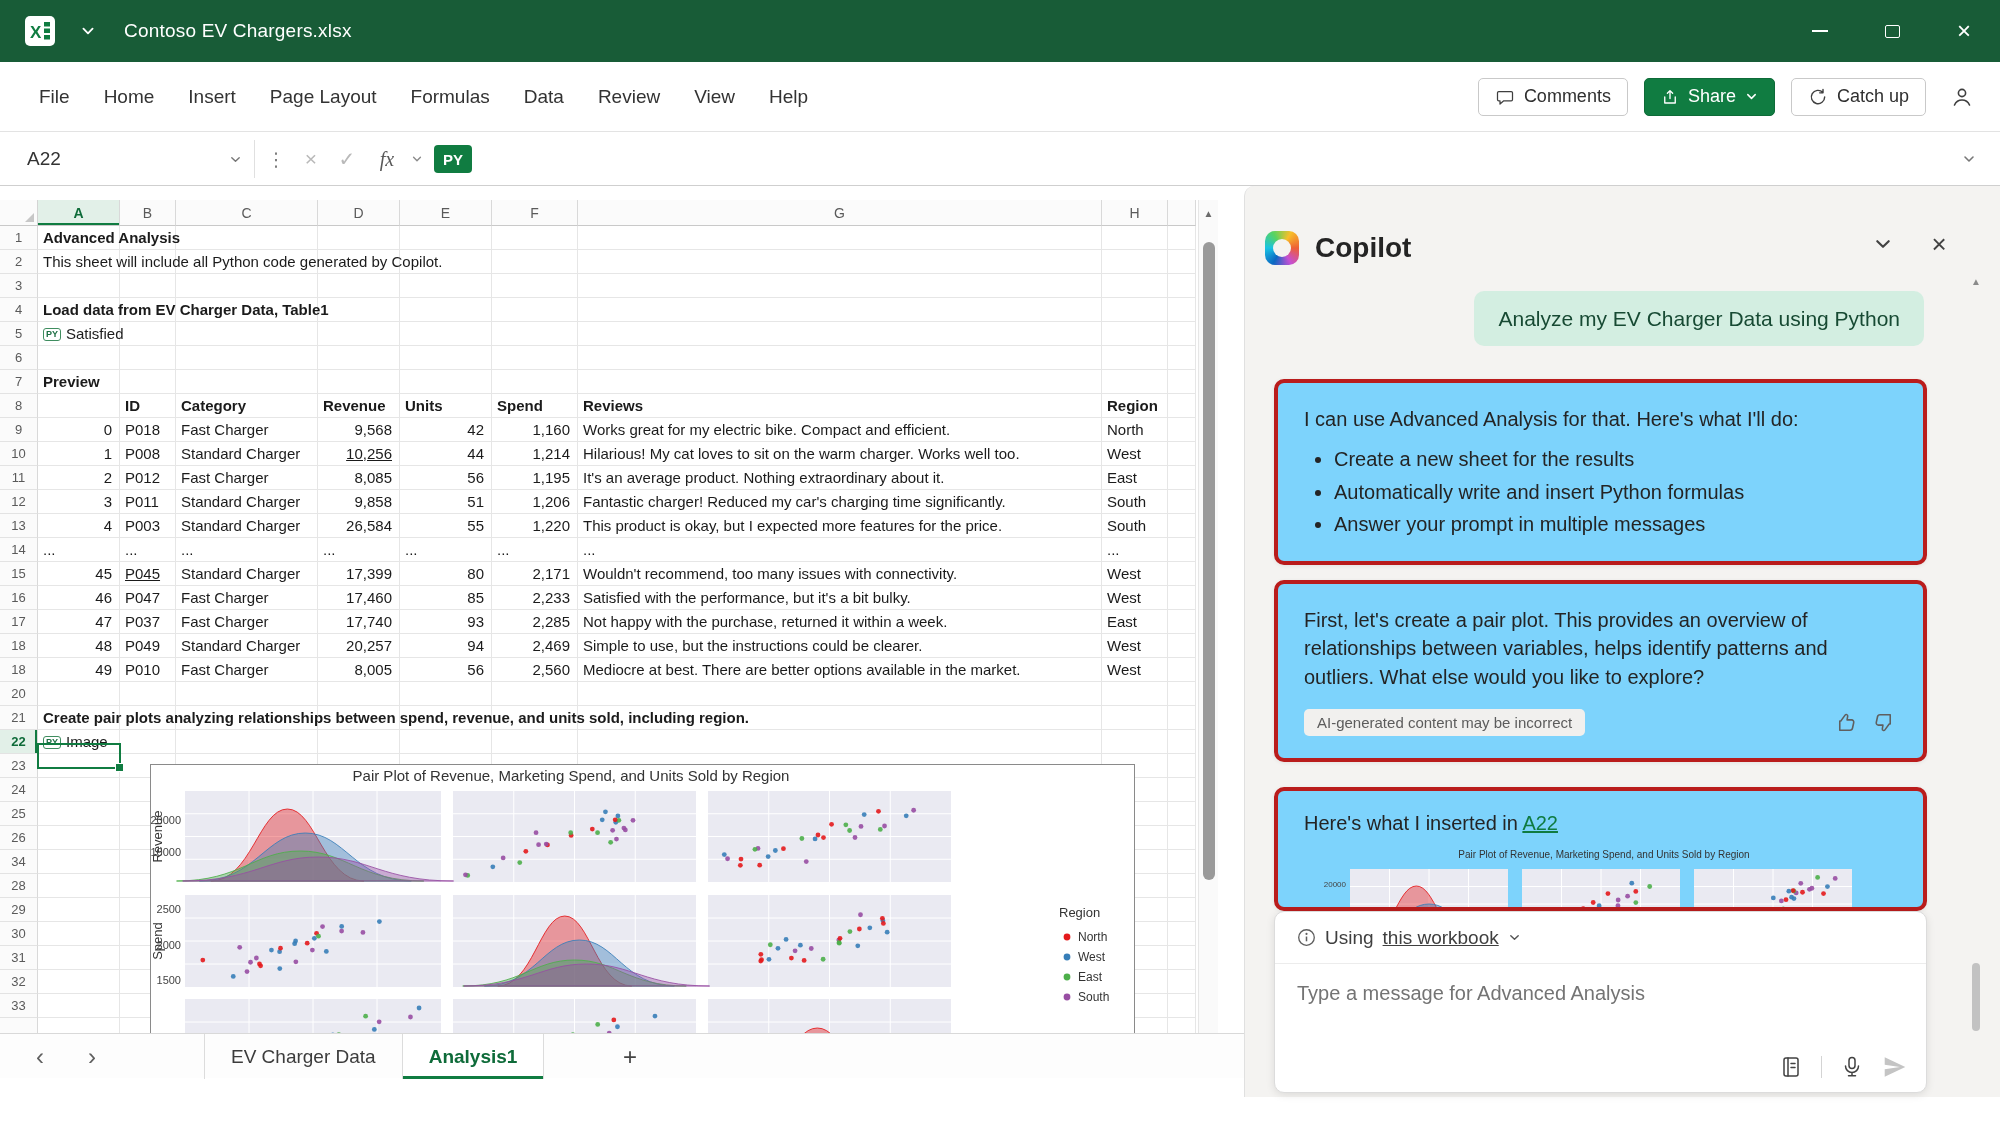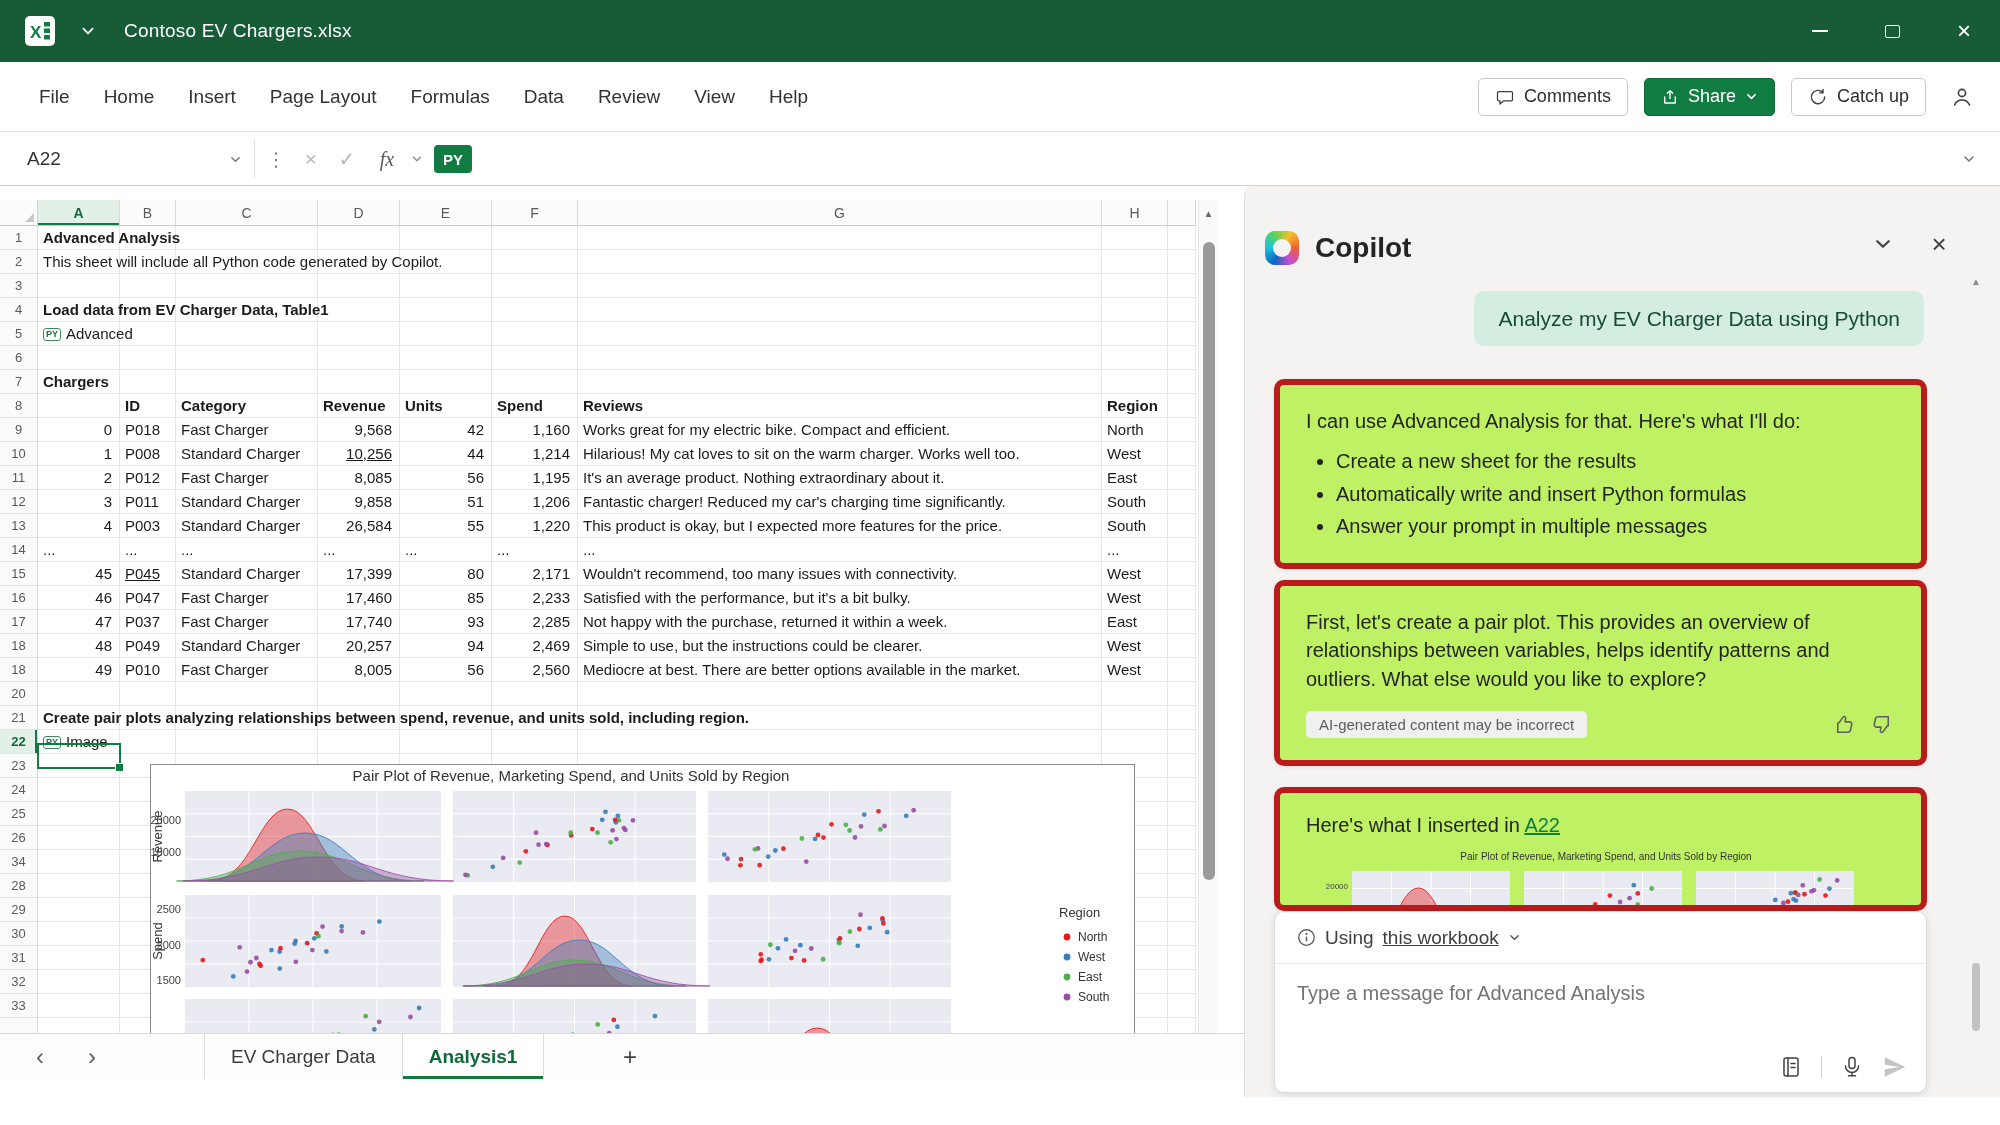--- a/index.html
+++ b/index.html
@@ -72,21 +72,21 @@
 
   
   .copilot{position:absolute;left:1244px;top:186px;width:756px;height:911px;background:#f4f3f1;border-left:1px solid #e0e0e0;border-top-left-radius:10px}
   .cp-header{position:absolute;left:20px;top:40px;width:716px;height:44px;display:flex;align-items:center}
   .cp-logo{width:34px;height:34px;border-radius:10px;background:conic-gradient(from 210deg,#0b67c2,#19c3e3,#58d35f,#f7bf2a,#ee5f36,#c54fd4,#0b67c2);position:relative}
   .cp-logo::after{content:"";position:absolute;inset:8px;background:#f4f3f1;border-radius:50%}
   .cp-title{margin-left:16px;font-size:28px;font-weight:bold;color:#242424}
   .cp-hbtns{position:absolute;right:26px;top:2px;display:flex;gap:24px;align-items:center}
   .cp-iconbtn{border:none;background:transparent;color:#424242;font-size:26px;display:flex;align-items:center;justify-content:center;width:32px;height:32px}
   .cp-bubble{position:absolute;right:76px;top:105px;max-width:520px;background:#D3EEE1;color:#174a33;border-radius:10px;padding:14px 24px;font-size:21px;line-height:1.3}
-  .cp-card{position:absolute;left:29px;width:653px;background:#bef264;border:6px solid #b91c1c;border-radius:10px;box-shadow:0 1px 4px rgba(0,0,0,.07);padding:22px 26px;color:#242424}
+  .cp-card{position:absolute;left:29px;width:653px;background:#7dd3fc;border:4px solid #b91c1c;border-radius:10px;box-shadow:0 1px 4px rgba(0,0,0,.07);padding:22px 26px;color:#242424}
   #cp-card1{top:193px}
   #cp-card2{top:394px}
   #cp-card3{top:601px;height:124px;overflow:hidden;padding-top:18px}
   .cp-text{font-size:20px;line-height:1.42}
   .cp-bullets{margin:12px 0 0 30px}
   .cp-bullets li{font-size:20px;line-height:1.42;margin-top:4px}
   .cp-meta{margin-top:18px;display:flex;align-items:center}
   .cp-disclaimer{background:#f1f0ee;border-radius:5px;padding:5px 13px;font-size:15px;color:#5c5c5c}
   .cp-thumbs{margin-left:auto;display:flex;gap:14px}
   .cp-thumbs button{border:none;background:transparent;padding:0;color:#5f5f5f}
@@ -266,21 +266,21 @@
             <div class="gcell" style="width: 142px;"></div>
             <div class="gcell" style="width: 82px;"></div>
             <div class="gcell" style="width: 92px;"></div>
             <div class="gcell" style="width: 86px;"></div>
             <div class="gcell" style="width: 524px;"></div>
             <div class="gcell" style="width: 66px;"></div>
             <div class="gcell" style="width: 28px;"></div>
           </div>
           <div class="grow">
             <div class="rownum">5</div>
-            <div class="gcell ovf" style="width: 82px;"><span class="pychip">PY</span><span>Advanced</span></div>
+            <div class="gcell ovf" style="width: 82px;"><span class="pychip">PY</span><span>Satisfied</span></div>
             <div class="gcell" style="width: 56px;"></div>
             <div class="gcell" style="width: 142px;"></div>
             <div class="gcell" style="width: 82px;"></div>
             <div class="gcell" style="width: 92px;"></div>
             <div class="gcell" style="width: 86px;"></div>
             <div class="gcell" style="width: 524px;"></div>
             <div class="gcell" style="width: 66px;"></div>
             <div class="gcell" style="width: 28px;"></div>
           </div>
           <div class="grow">
@@ -290,21 +290,21 @@
             <div class="gcell" style="width: 142px;"></div>
             <div class="gcell" style="width: 82px;"></div>
             <div class="gcell" style="width: 92px;"></div>
             <div class="gcell" style="width: 86px;"></div>
             <div class="gcell" style="width: 524px;"></div>
             <div class="gcell" style="width: 66px;"></div>
             <div class="gcell" style="width: 28px;"></div>
           </div>
           <div class="grow">
             <div class="rownum">7</div>
-            <div class="gcell b ovf" style="width: 82px;">Chargers</div>
+            <div class="gcell b ovf" style="width: 82px;">Preview</div>
             <div class="gcell" style="width: 56px;"></div>
             <div class="gcell" style="width: 142px;"></div>
             <div class="gcell" style="width: 82px;"></div>
             <div class="gcell" style="width: 92px;"></div>
             <div class="gcell" style="width: 86px;"></div>
             <div class="gcell" style="width: 524px;"></div>
             <div class="gcell" style="width: 66px;"></div>
             <div class="gcell" style="width: 28px;"></div>
           </div>
           <div class="grow">

